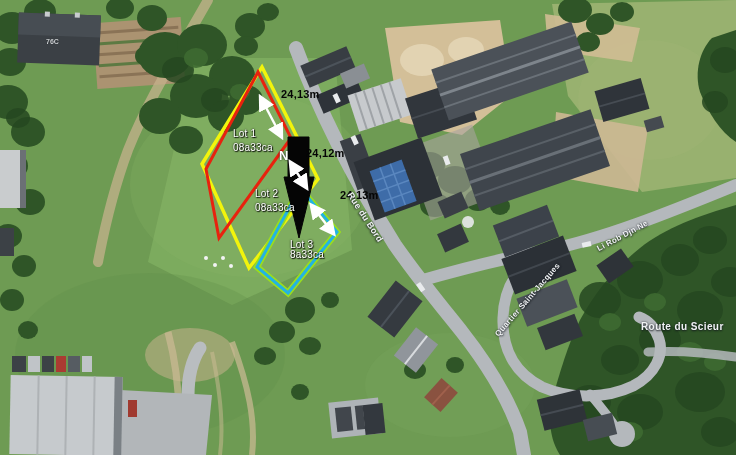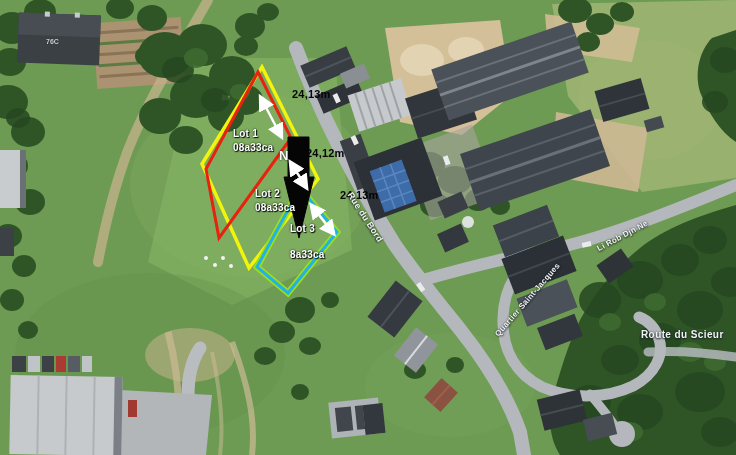--- a/index.html
+++ b/index.html
@@ -4,21 +4,21 @@
 <style>
   html,body{margin:0;padding:0;background:#222;}
   #stage{
     position:relative;width:736px;height:455px;overflow:hidden;
     font-family:"Liberation Sans", sans-serif;
     background:#6e9b53;
   }
   #stage svg{position:absolute;left:0;top:0;}
   .lbl{position:absolute;white-space:nowrap;transform-origin:0 0;line-height:1;}
   .lot-lbl{
-    color:#ffffff;font-weight:bold;font-size:10px;
+    color:#ffffff;font-weight:normal;font-size:10px;
     text-shadow:0 0 2px #000,1px 1px 1px rgba(0,0,0,.9);
     letter-spacing:.2px;
     text-align:right;
   }
   .meas-lbl{
     color:#050505;font-weight:bold;font-size:11px;
     letter-spacing:.2px;
   }
   .street-lbl{
     color:#f0f2f4;font-weight:bold;font-size:9px;
@@ -352,31 +352,31 @@
     <line x1="261" y1="98" x2="281" y2="136" marker-start="url(#wa-start)" marker-end="url(#wa-end)"></line>
     <line x1="291" y1="163" x2="306" y2="187" marker-start="url(#wa-start)" marker-end="url(#wa-end)"></line>
     <line x1="312" y1="206" x2="333" y2="233" marker-start="url(#wa-start)" marker-end="url(#wa-end)"></line>
   </g>
 </svg>
 
 <div class="lbl house-no" style="left:46px;top:38px;">76C</div>
 
 <div class="lbl north-lbl" style="left:279px;top:149px;">N</div>
 
-<div class="lbl meas-lbl" style="left:292px;top:89px;">24,13m</div>
+<div class="lbl meas-lbl" style="left:281px;top:89px;">24,13m</div>
 <div class="lbl meas-lbl" style="left:306px;top:148px;">24,12m</div>
 <div class="lbl meas-lbl" style="left:340px;top:190px;">24.13m</div>
 
 <div class="lbl lot-lbl" style="left:233px;top:129px;">Lot 1</div>
 <div class="lbl lot-lbl" style="left:233px;top:143px;">08a33ca</div>
 
 <div class="lbl lot-lbl" style="left:255px;top:189px;">Lot 2</div>
 <div class="lbl lot-lbl" style="left:255px;top:203px;">08a33ca</div>
 
-<div class="lbl lot-lbl" style="left:290px;top:224px;">Lot 3</div>
+<div class="lbl lot-lbl" style="left:290px;top:240px;">Lot 3</div>
 <div class="lbl lot-lbl" style="left:290px;top:250px;">8a33ca</div>
 
 <div class="lbl street-lbl" style="left:353px;top:191px;transform:rotate(57deg);">Rue du Bord</div>
 <div class="lbl street-lbl street-sm" style="left:596px;top:246px;transform:rotate(-28deg);">Li Rob Djn Ne</div>
 <div class="lbl street-lbl street-sm" style="left:494px;top:333px;transform:rotate(-49deg);">Quartier Saint-Jacques</div>
-<div class="lbl street-lbl street-lg" style="left:641px;top:330px;">Route du Scieur</div>
+<div class="lbl street-lbl street-lg" style="left:641px;top:322px;">Route du Scieur</div>
 
 </div>
 
 </body></html>

